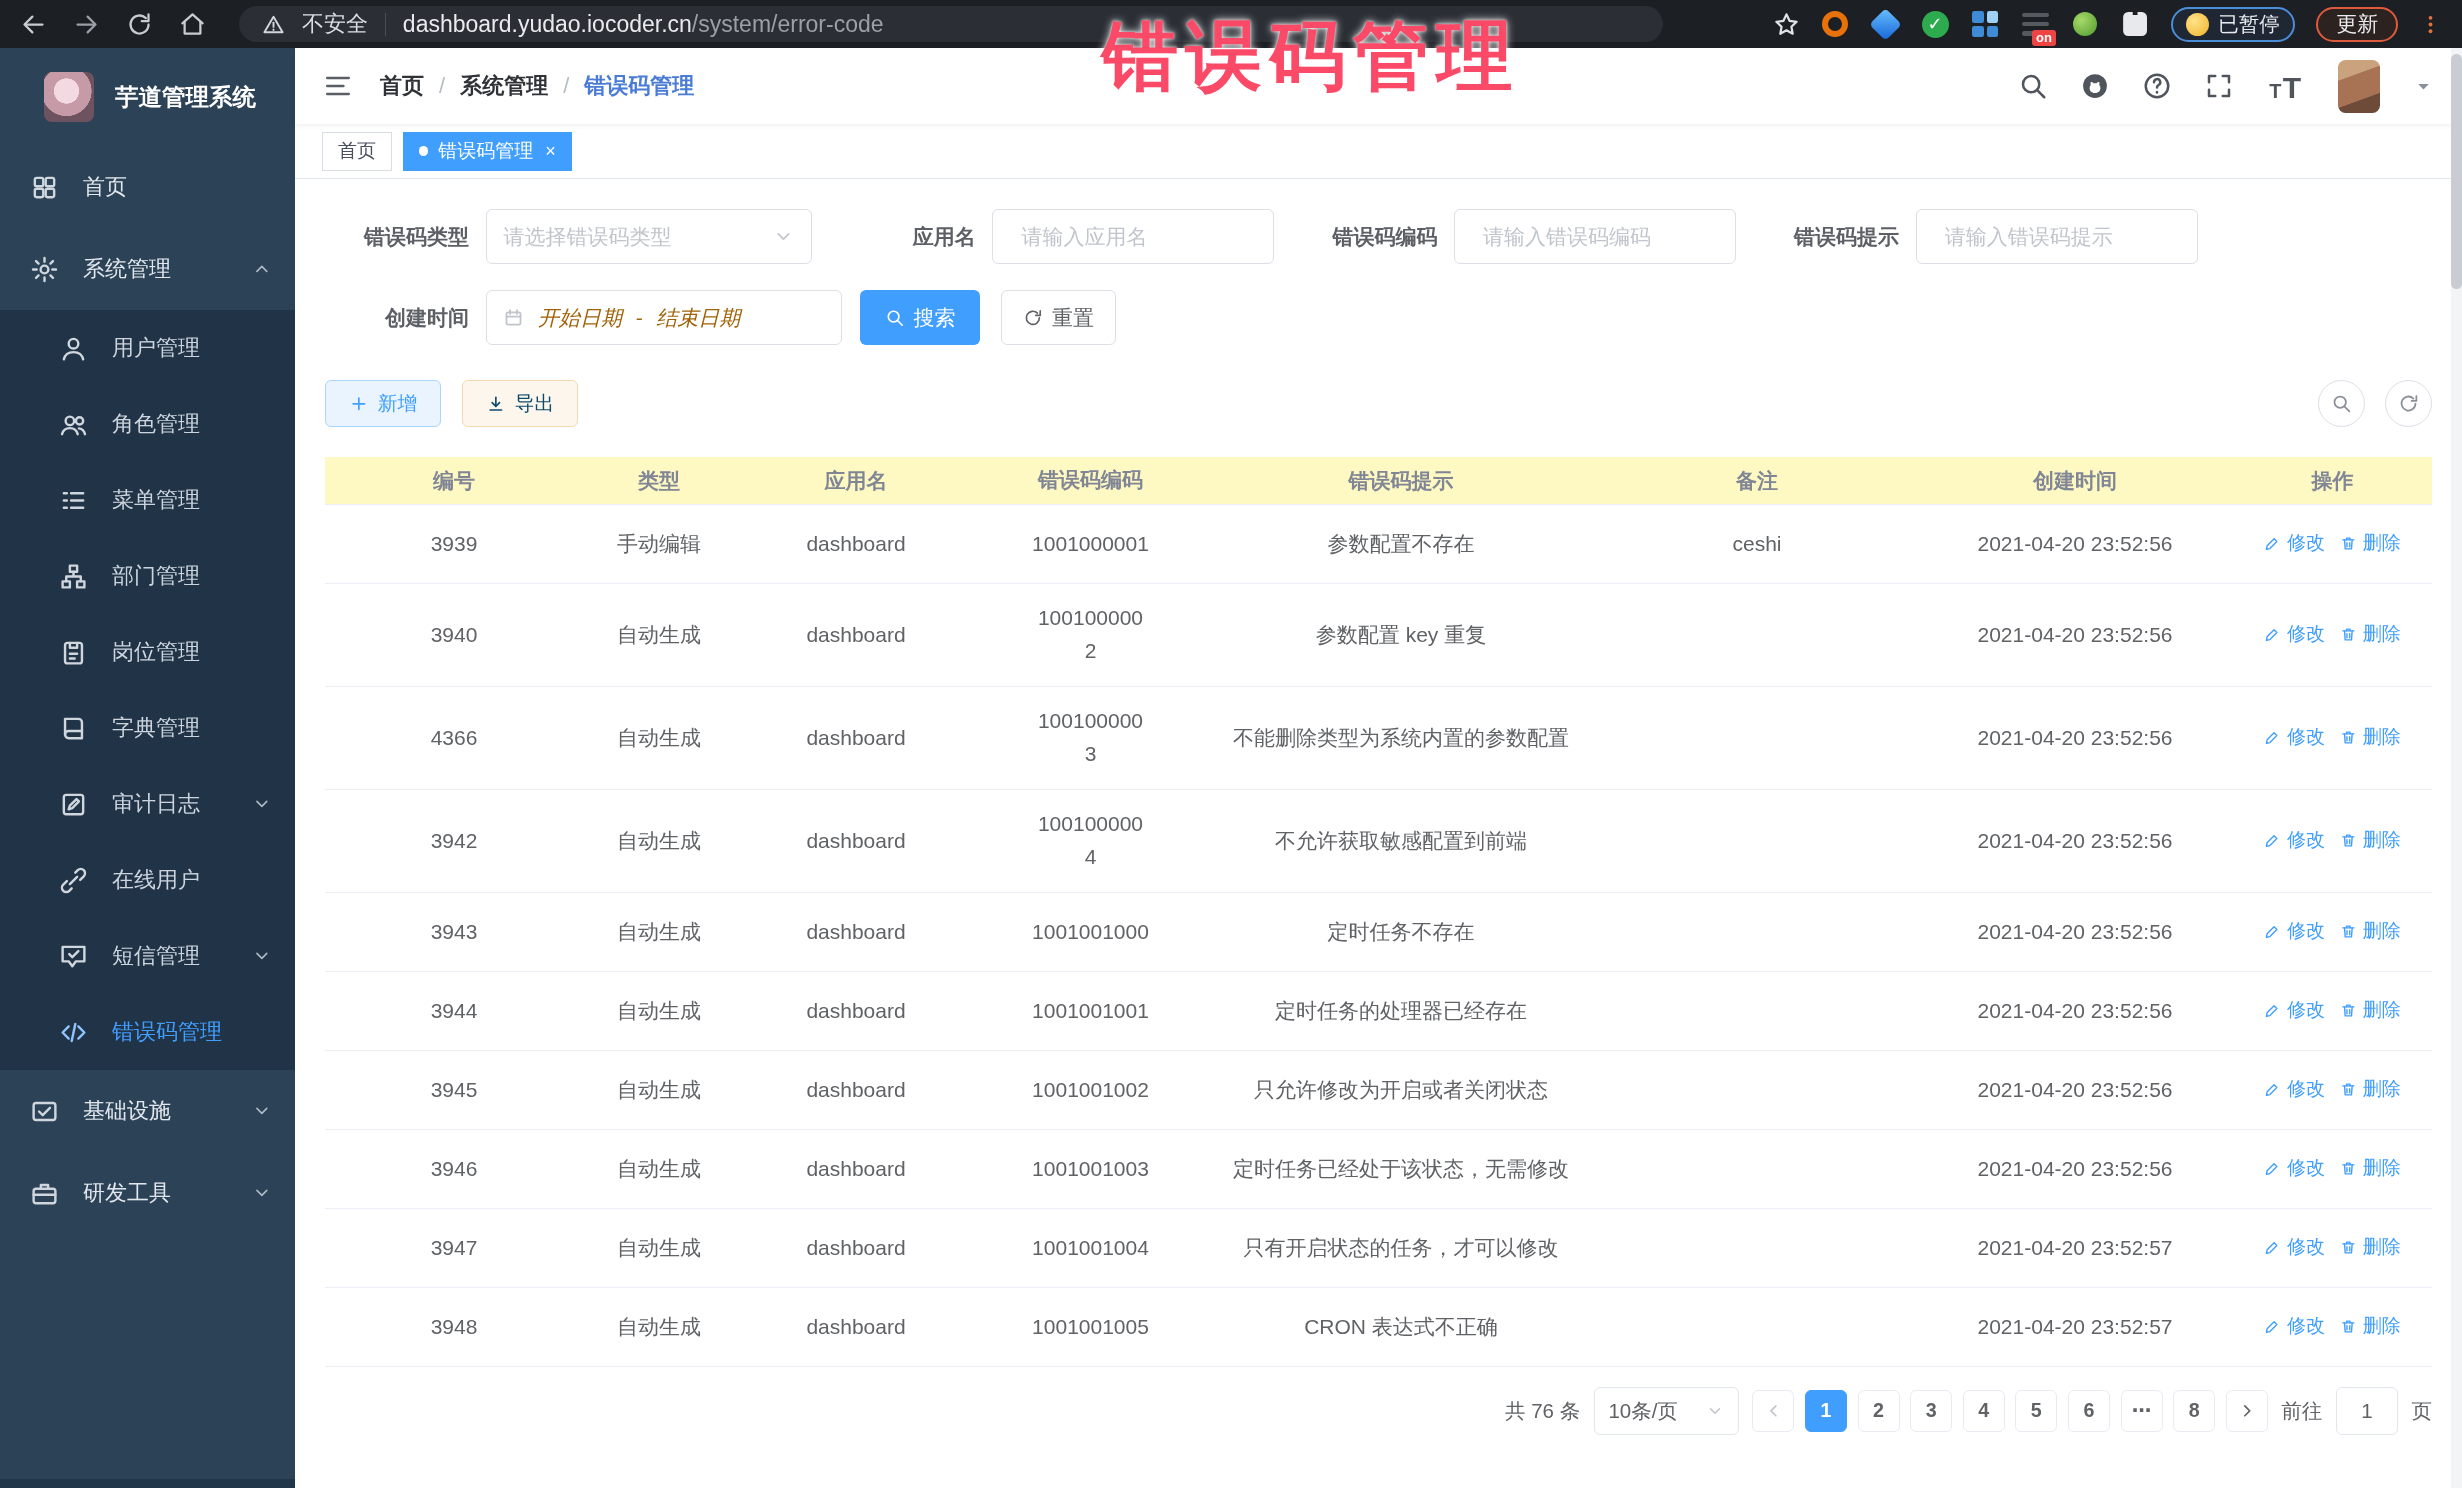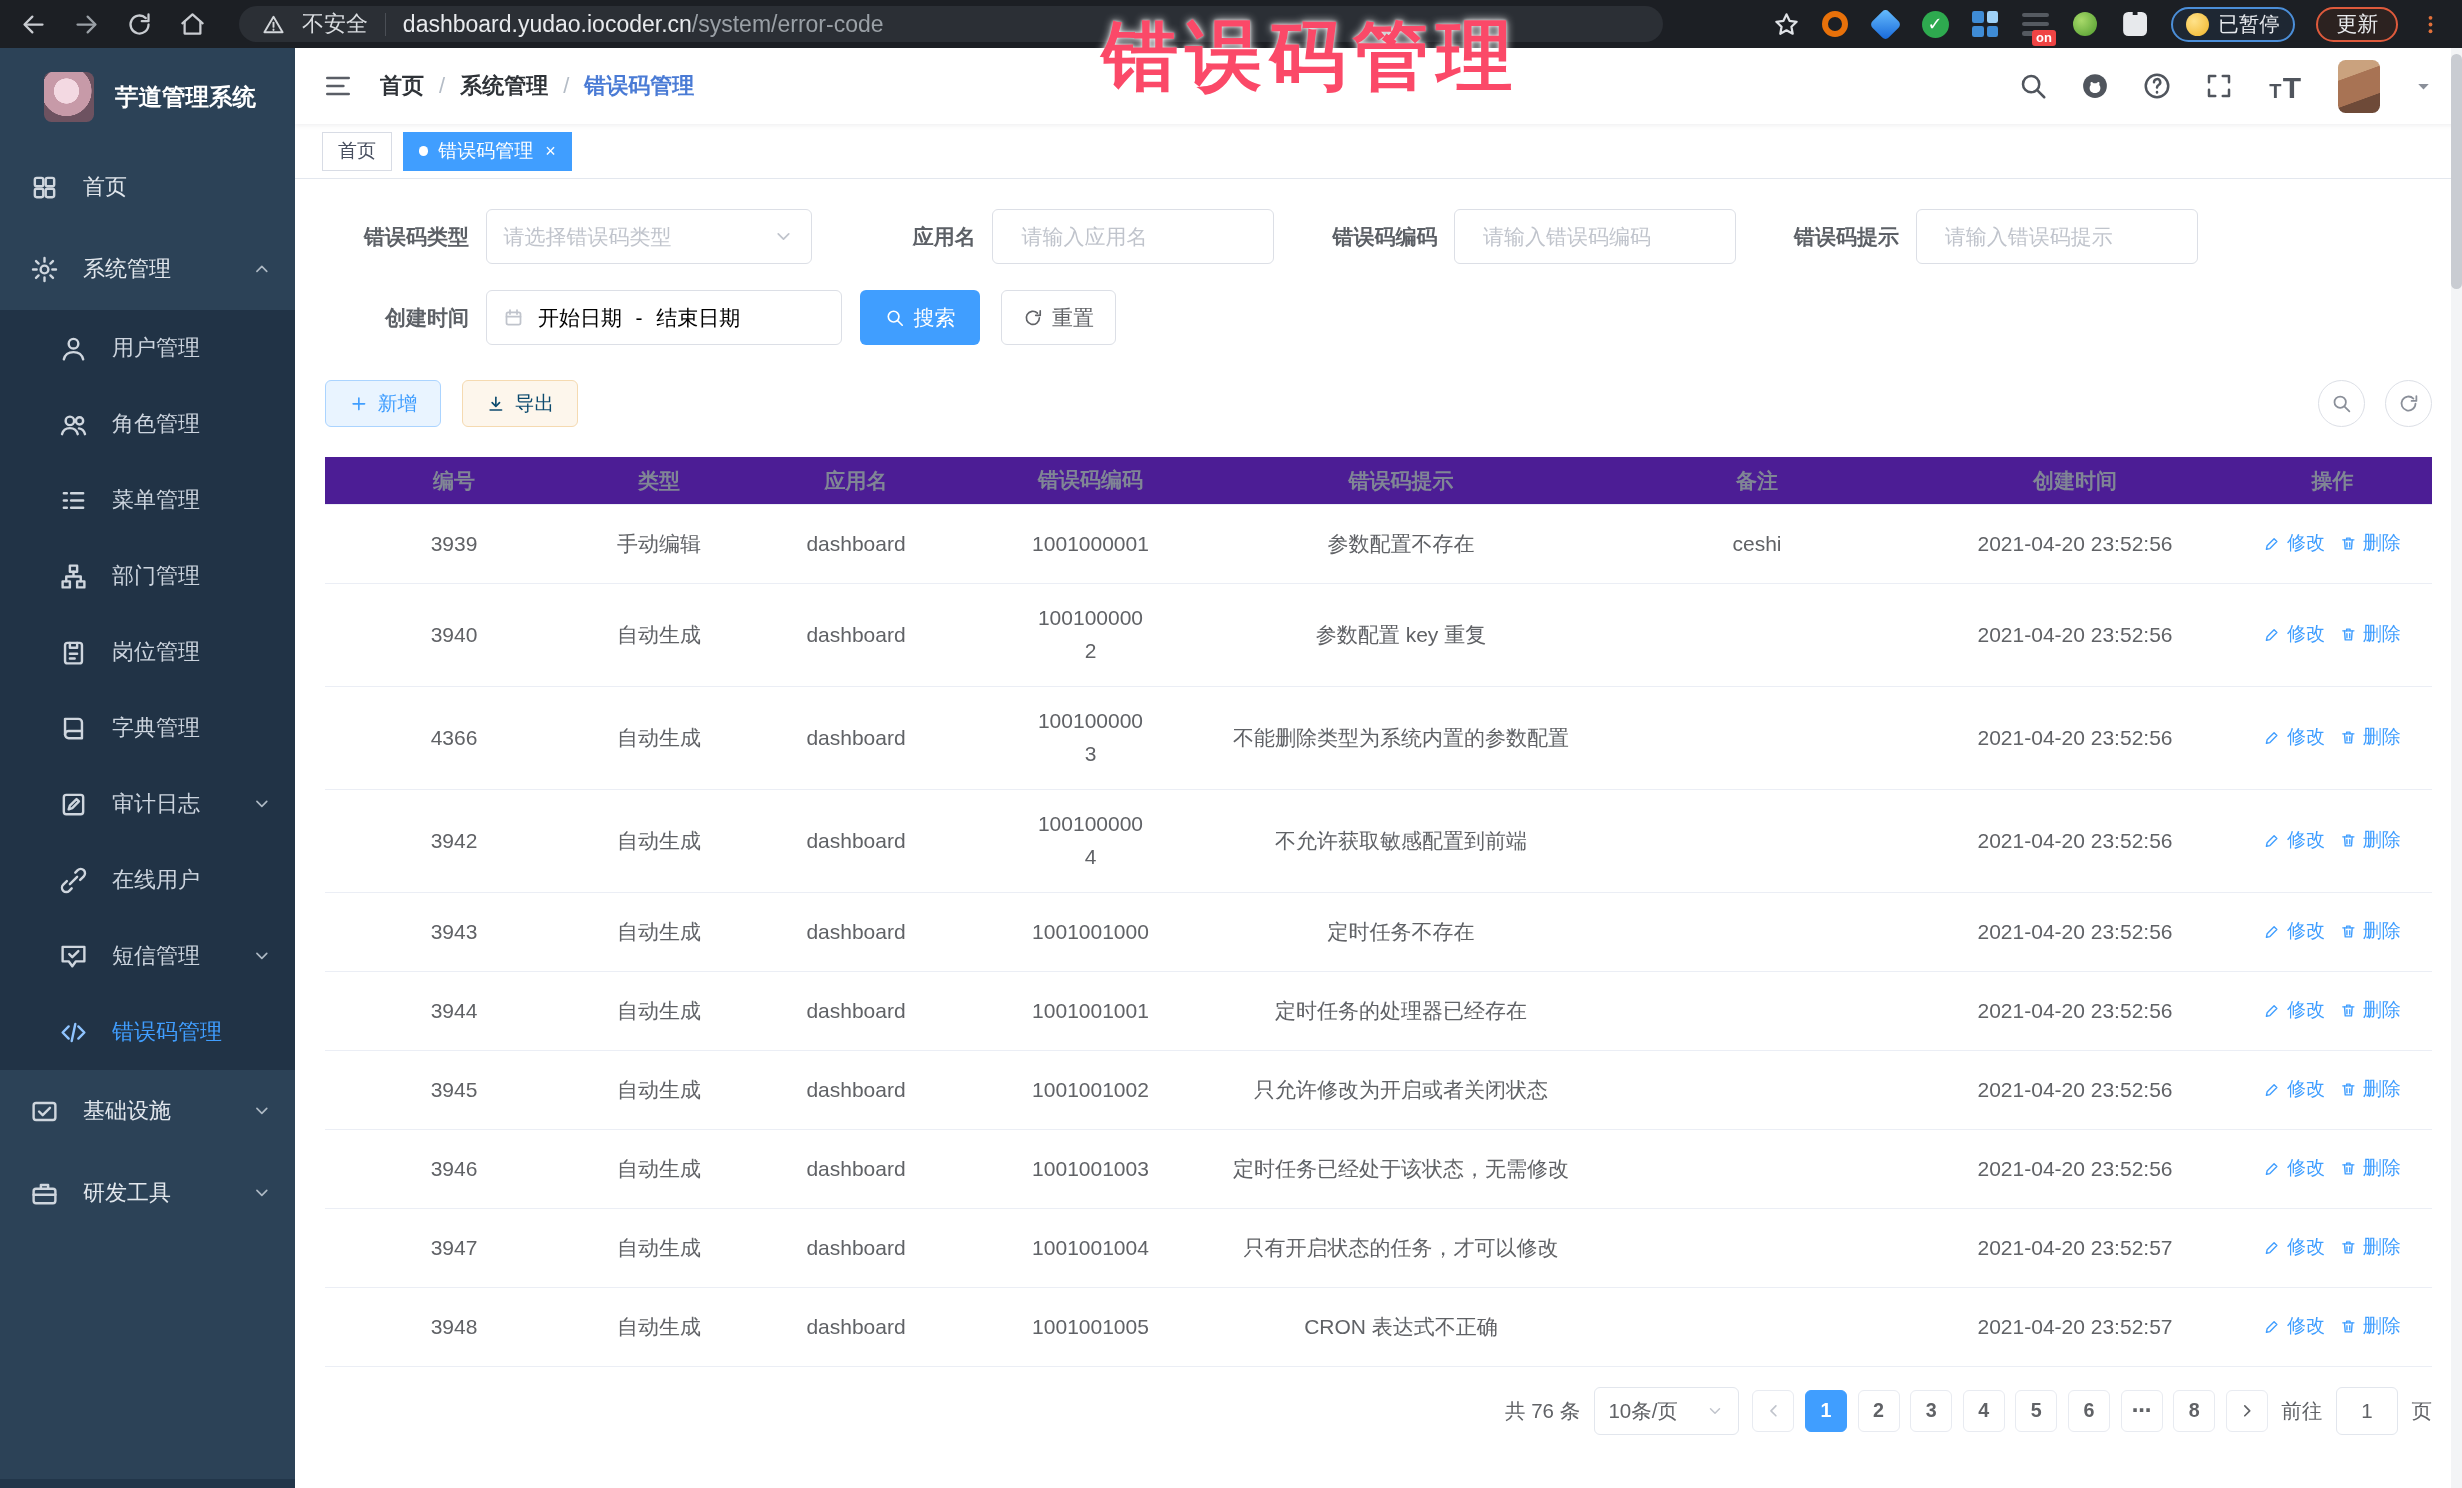--- a/index.html
+++ b/index.html
@@ -75,37 +75,37 @@
   .filter-row { display:flex; align-items:center; margin-bottom:26px; }
   .f-label { font-size:21px; color:#5c6066; font-weight:700; text-align:right; margin-right:16.7px; white-space:nowrap; }
   .w190{ width:144px; } .w100{ width:76px; } .w160{ width:121px; }
   .ml116{ margin-left:88px; } .ml56{ margin-left:42px; } .ml24{ margin-left:18px; } .ml28{ margin-left:21px; }
   .control { height:55px; border:1.5px solid #dcdfe6; border-radius:6px; background:#fff; display:flex; align-items:center; padding:0 16.7px; font-size:21px; color:#c0c4cc; cursor:text; }
   .control input { border:0; outline:0; flex:1; font-size:21px; color:#606266; background:transparent; width:100%; font-family:inherit; }
   .control input::placeholder { color:#c0c4cc; }
   .select { width:326px; justify-content:space-between; cursor:pointer; }
   .inputbox { width:282px;padding-left:28px; }
   .datebox { width:356px; gap:13.6px; }
-  .datebox .ph { color:#000000; white-space:nowrap; }
+  .datebox .ph { color:#a16207; white-space:nowrap;font-style:italic; }
   .cicon { color:#c0c4cc; font-size:21px; display:flex; }
 
   .btn { height:55px; border-radius:6px; border:1.5px solid transparent; display:inline-flex; align-items:center; justify-content:center; font-size:21px; cursor:pointer; white-space:nowrap; }
   .bi { display:flex; margin-right:9px; font-size:19.7px; }
   .btn-primary { background:#409eff; color:#fff; padding:0 24px; }
   .btn-default { background:#fff; border-color:#dcdfe6; color:#606266; padding:0 21px; }
 
   .toolbar { display:flex; align-items:center; margin:35px 0 30px; position:relative; }
   .btn-plain-blue { background:#e9f4ff; border-color:#abd4ff; color:#409eff; height:47px; padding:0 23px; font-size:19.7px; }
   .btn-plain-orange { background:#fdf6ec; border-color:#f5dab1; color:#0c4a6e; height:47px; padding:0 23px; font-size:19.7px; margin-left:21px; }
   .tool-right { position:absolute; right:0; display:flex; gap:19.7px; }
   .circle-btn { width:47px; height:47px; border-radius:50%; border:1.5px solid #dcdfe6; background:#fff; display:flex; align-items:center; justify-content:center; color:#8a8f99; font-size:21px; cursor:pointer; }
 
   .table { width:100%; }
   .tr { display:flex; align-items:center; border-bottom:1.5px solid #ebeef5; min-height:79px; }
-  .tr.th { background:#4c1d95; min-height:48px; }
+  .tr.th { background:#fef9c3; min-height:48px; }
   .tr.tall { min-height:103px; }
   .td { font-size:21px; color:#606266; text-align:center; padding:4.5px 7.6px; }
   .th .td { color:#808695; font-weight:700; padding:0 7.6px; }
   .c0{width:258px;} .c1{width:152px;} .c2{width:242px;} .c3{width:227px; white-space:pre-line; line-height:1.55;}
   .c4{width:394px;} .c5{width:318px;} .c6{width:318px;} .c7{width:197px; white-space:nowrap;font-family:Liberation Serif, serif;}
   .op { color:#409eff; font-size:19px; display:inline-flex; align-items:center; gap:6px; margin:0 7.6px; cursor:pointer; text-decoration:none; white-space:nowrap; }
   .op .oi { display:flex; font-size:16.7px; }
 
   .pagination { display:flex; align-items:center; justify-content:flex-end; margin-top:19.7px; gap:13.6px; font-size:20.5px; color:#606266; }
   .psel { width:145px; height:48px; border:1.5px solid #e2e6ed; border-radius:6px; background:#fff; display:flex; align-items:center; justify-content:space-between; padding:0 13.6px; cursor:pointer; }

